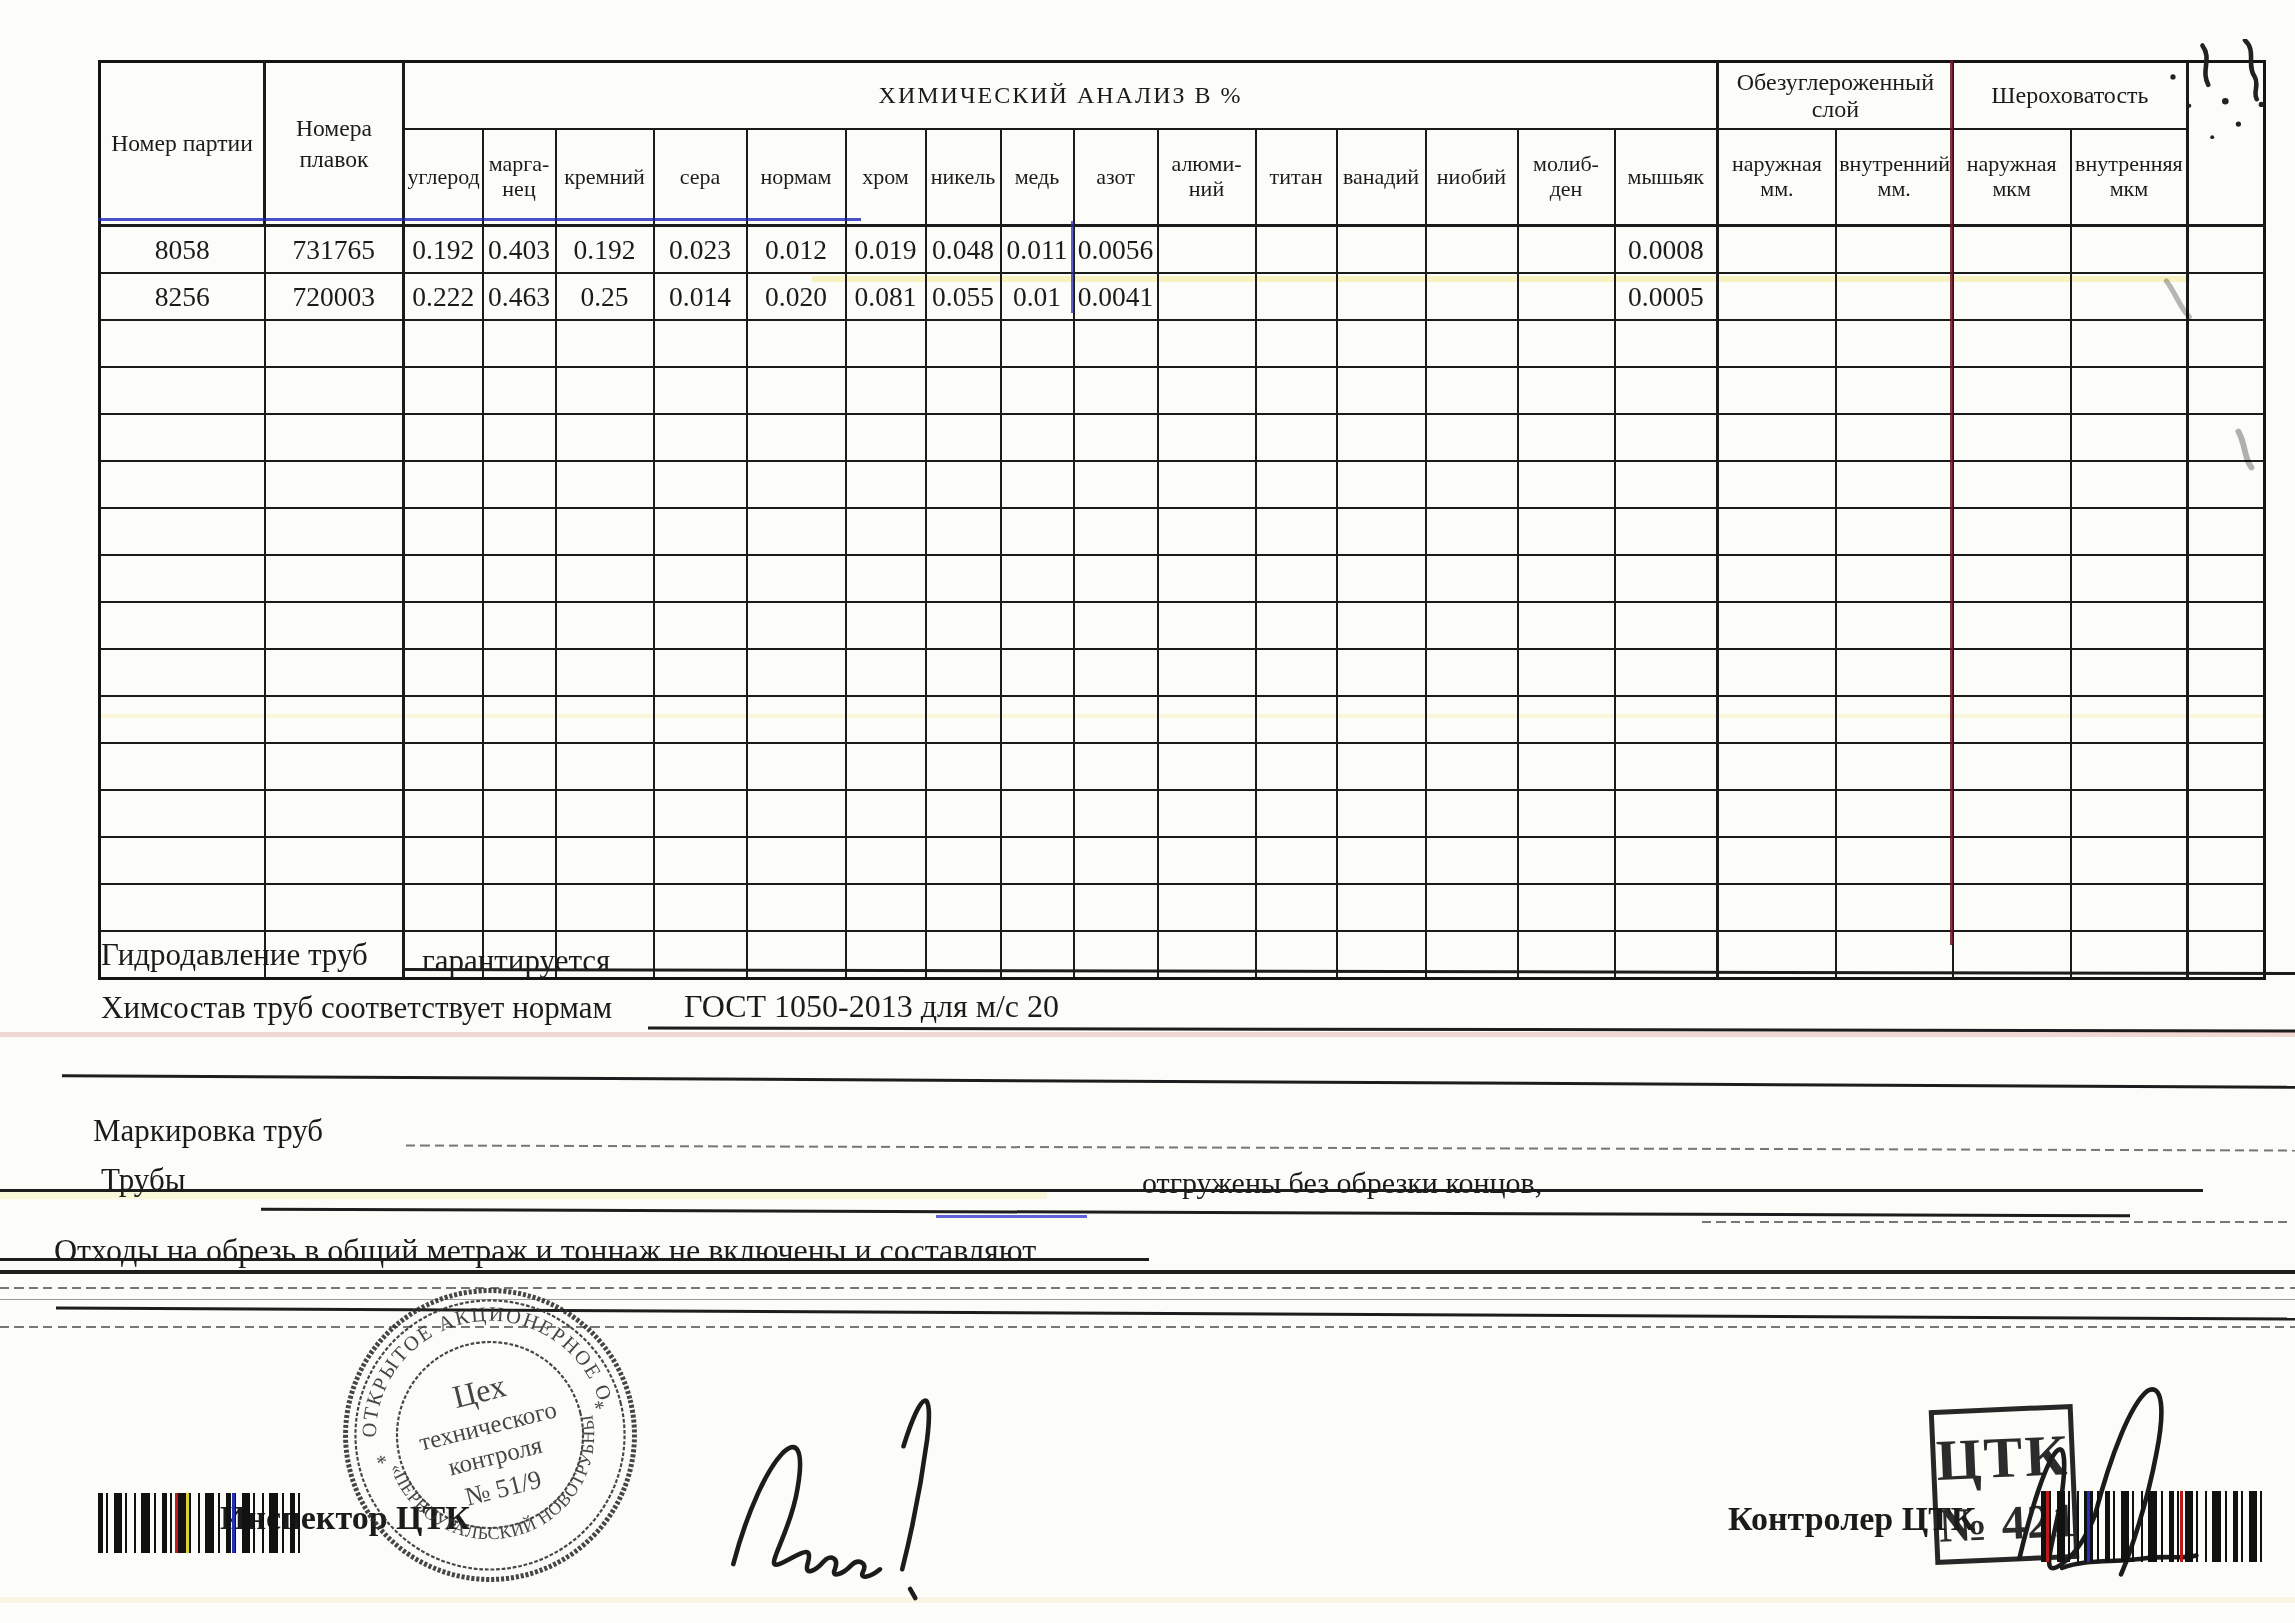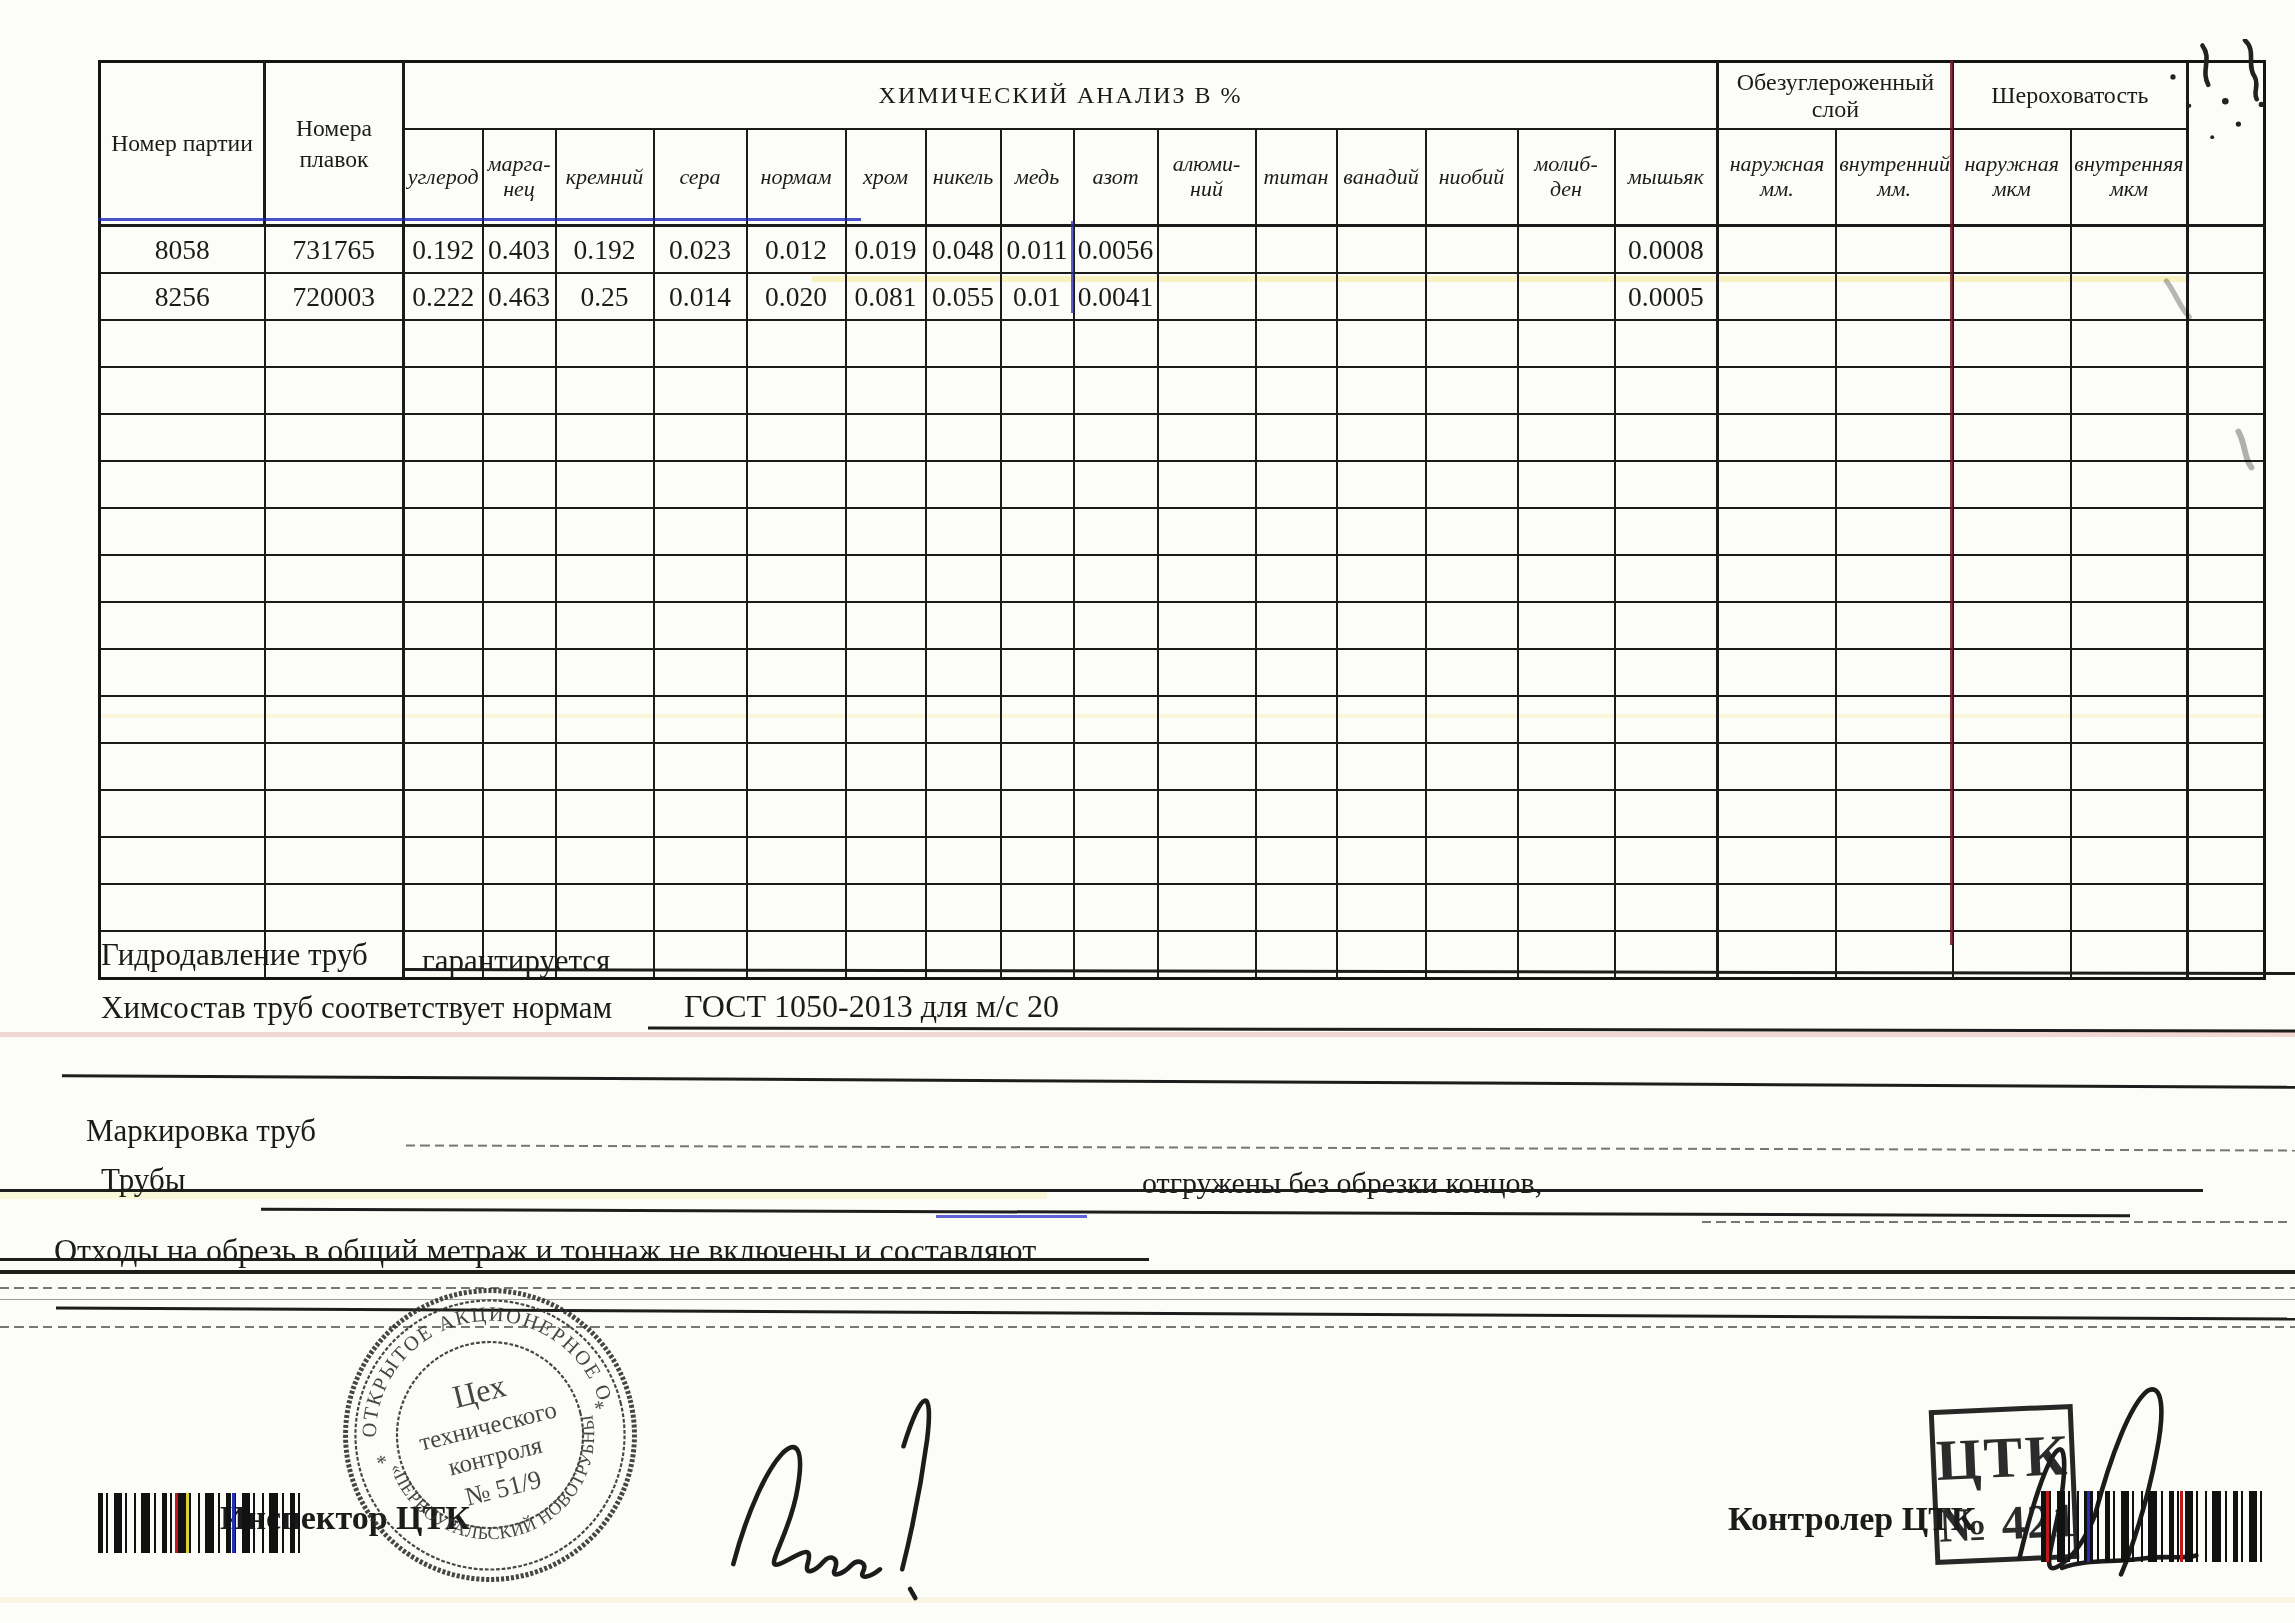--- a/index.html
+++ b/index.html
@@ -6,21 +6,21 @@
   .page{position:relative;width:2295px;height:1623px;background:#fcfcf8;overflow:hidden;
         font-family:"Liberation Serif", serif;color:#1b1b1b;}
 
   
   table.cert{position:absolute;left:98px;top:60px;width:2165px;border-collapse:collapse;
              table-layout:fixed;background:transparent;}
   table.cert th, table.cert td{border:2px solid #1b1b1b;padding:0 2.6px;text-align:center;
              vertical-align:middle;overflow:hidden;}
   table.cert{border:3.9px solid #141414;}
   th.grp{font-weight:normal;font-size:24px;height:65px;}
-  th.sub{font-weight:normal;font-size:22px;height:94px;line-height:1.12;font-style:italic;}
+  th.sub{font-weight:normal;font-size:22px;height:94px;line-height:1.12;}
   th.side{font-weight:normal;font-size:23.6px;line-height:1.3;}
   td{font-size:27.5px;height:45px;}
   .b-left-thick{border-left-width:3.9px !important;}
   .b-bot-thick{border-bottom-width:3.9px !important;}
   th.chem-title{letter-spacing:2px;padding-right:367px;}
 
   
   .ov{position:absolute;}
   .ln{position:absolute;background:#1d1d1d;height:2.6px;}
   .ln.faint{background:rgba(40,40,40,.45);height:1.3px;}
@@ -520,21 +520,21 @@
 
   <div class="txt" style="left:101px;top:937px;">Гидродавление труб</div>
   <div class="txt" style="left:422px;top:943px;">гарантируется</div>
   <div class="ln" style="left:405px;top:970px;width:1891px;transform:rotate(.12deg);"></div>
 
   <div class="txt" style="left:101px;top:990px;">Химсостав труб соответствует нормам</div>
   <div class="txt big" style="left:684px;top:988px;">ГОСТ 1050-2013 для м/с 20</div>
   <div class="ln" style="left:648px;top:1028px;width:1647px;transform:rotate(.1deg);"></div>
   <div class="ln" style="left:62px;top:1080px;width:2233px;transform:rotate(.3deg);"></div>
 
-  <div class="txt" style="left:86px;top:1113px;">Маркировка труб</div>
+  <div class="txt" style="left:93px;top:1113px;">Маркировка труб</div>
   <div class="ln dotted" style="left:406px;top:1147px;width:1890px;transform:rotate(.15deg);"></div>
 
   <div class="txt" style="left:101px;top:1162px;">Трубы</div>
   <div class="txt" style="left:1142px;top:1166px;font-size:30px;">отгружены без обрезки концов,</div>
   <div class="ln" style="left:0;top:1189px;width:2203px;"></div>
   <div class="ln" style="left:261px;top:1211px;width:1869px;transform:rotate(.2deg);"></div>
   <div class="ov" style="left:936px;top:1215px;width:151px;height:2.6px;background:#2222cc;opacity:.7;"></div>
   <div class="ln dotted" style="left:1702px;top:1221px;width:589px;"></div>
 
   <div class="txt big" style="left:54px;top:1232px;">Отходы на обрезь в общий метраж и тоннаж не включены и составляют</div>

